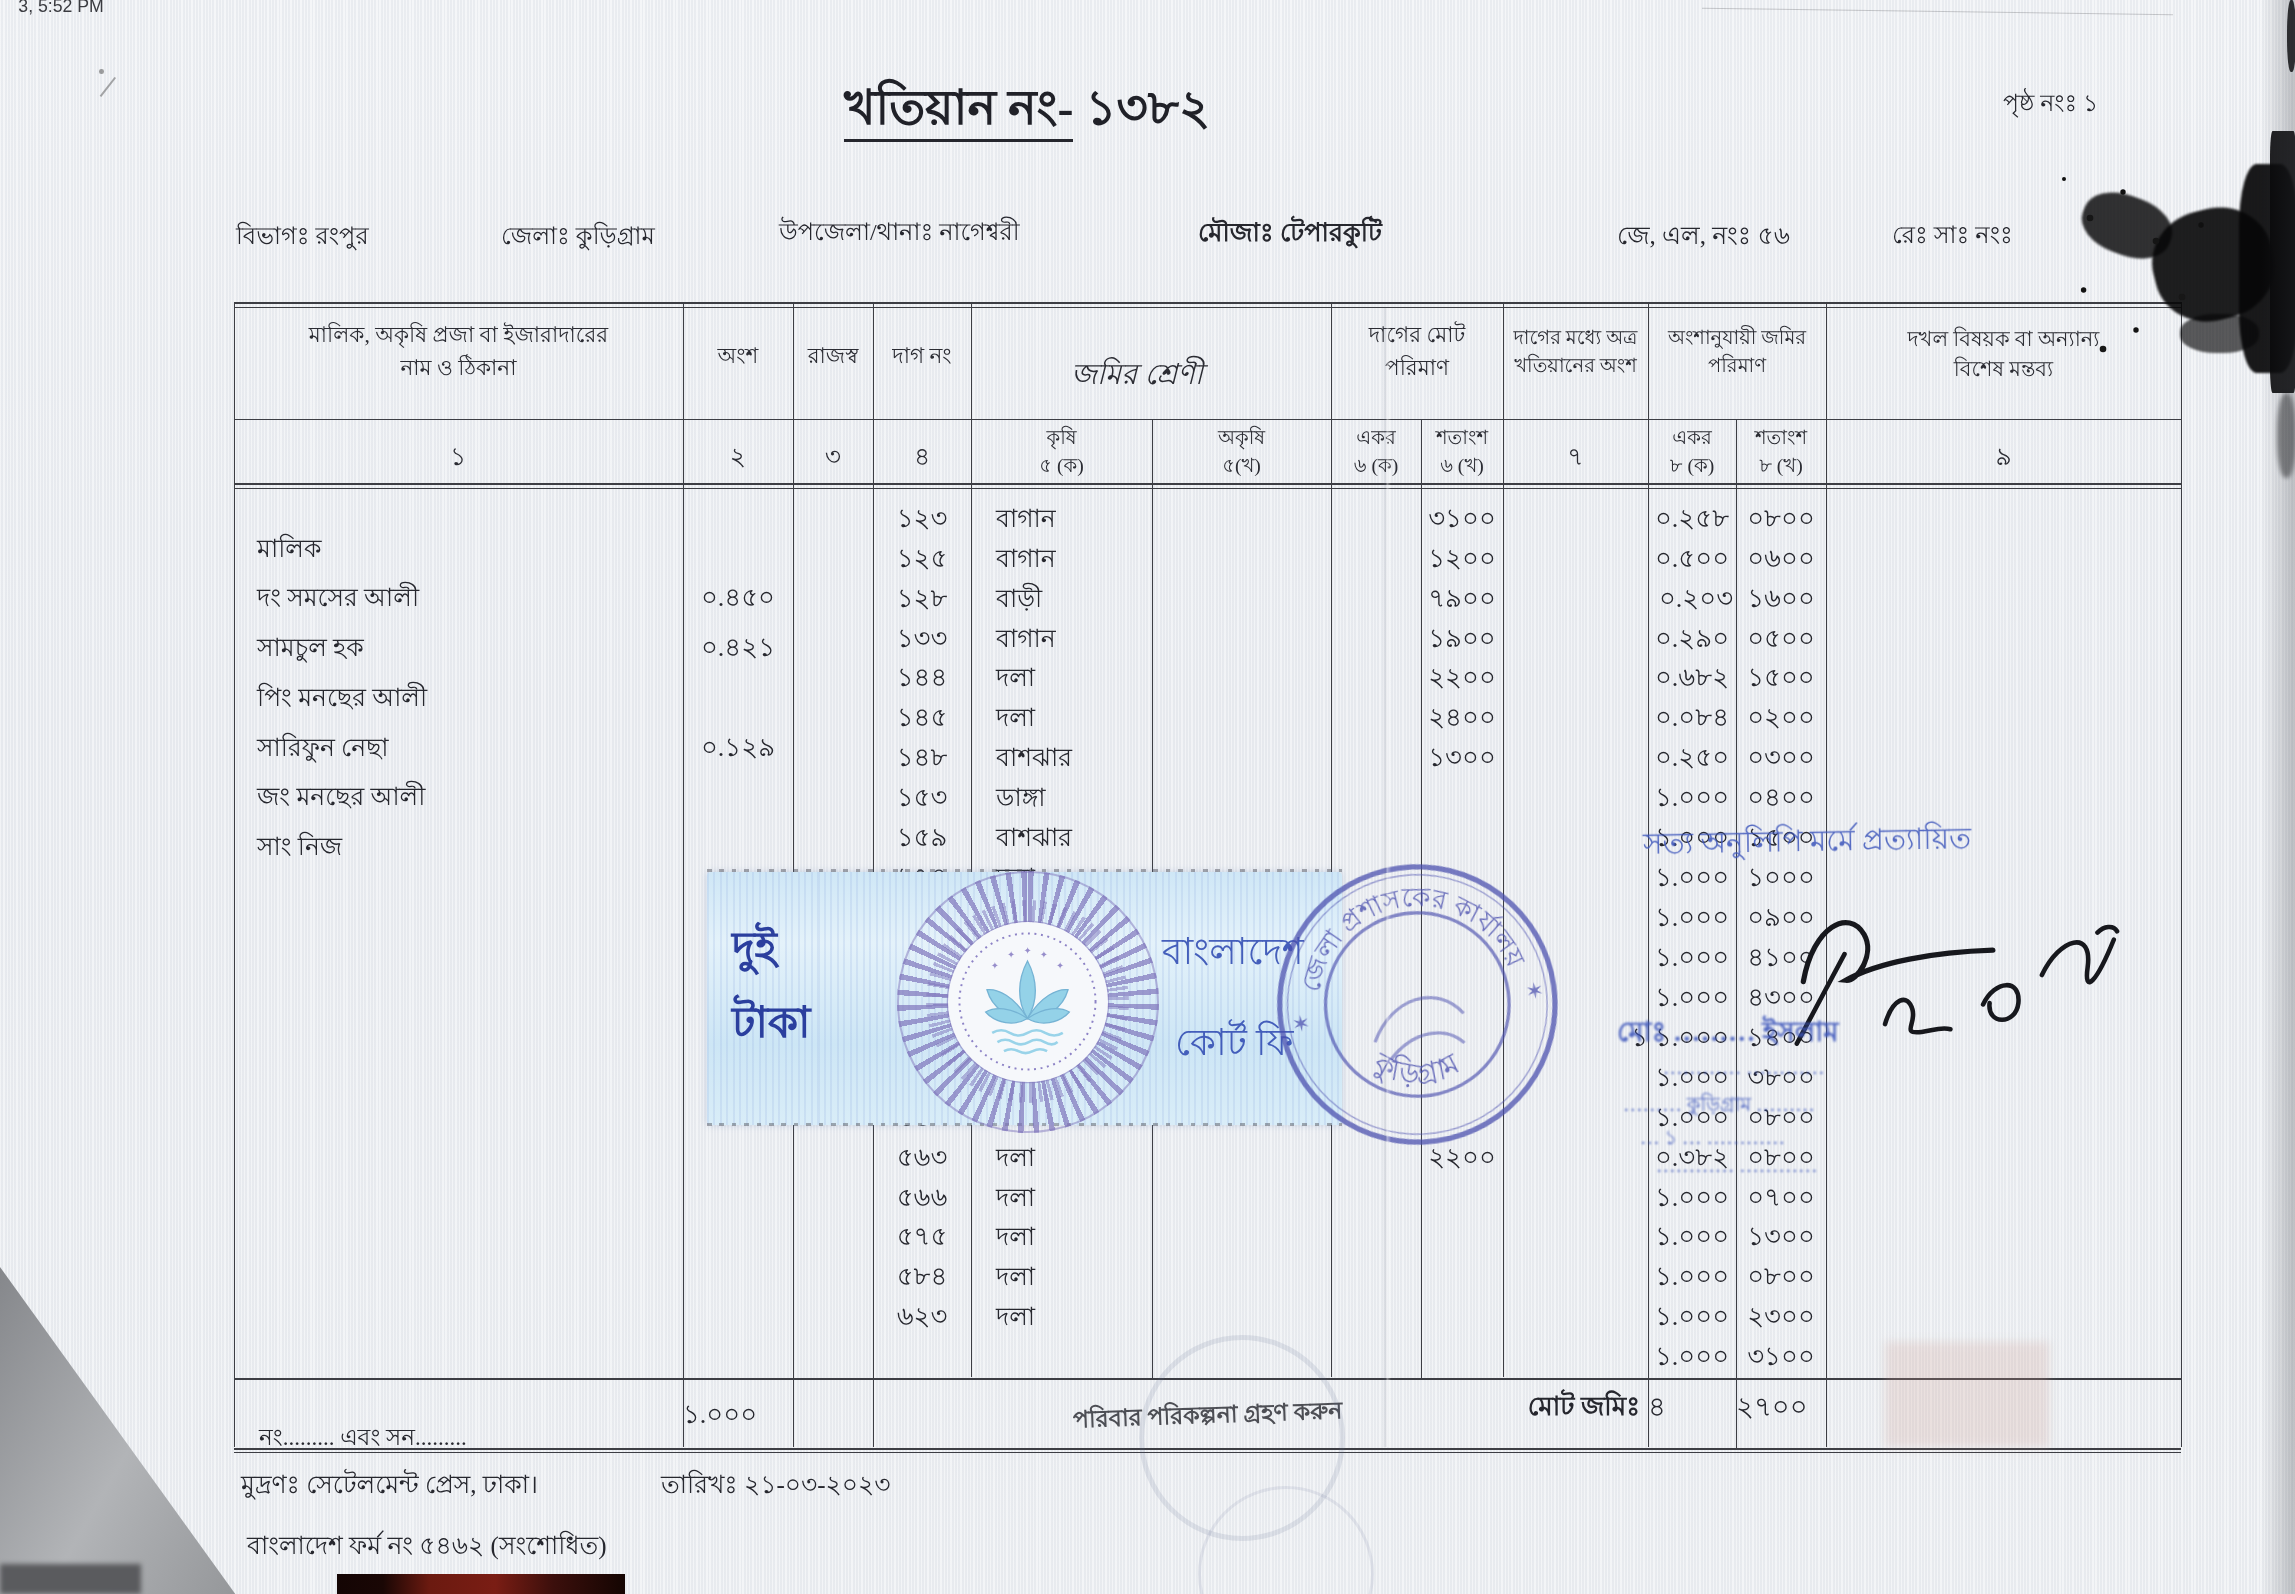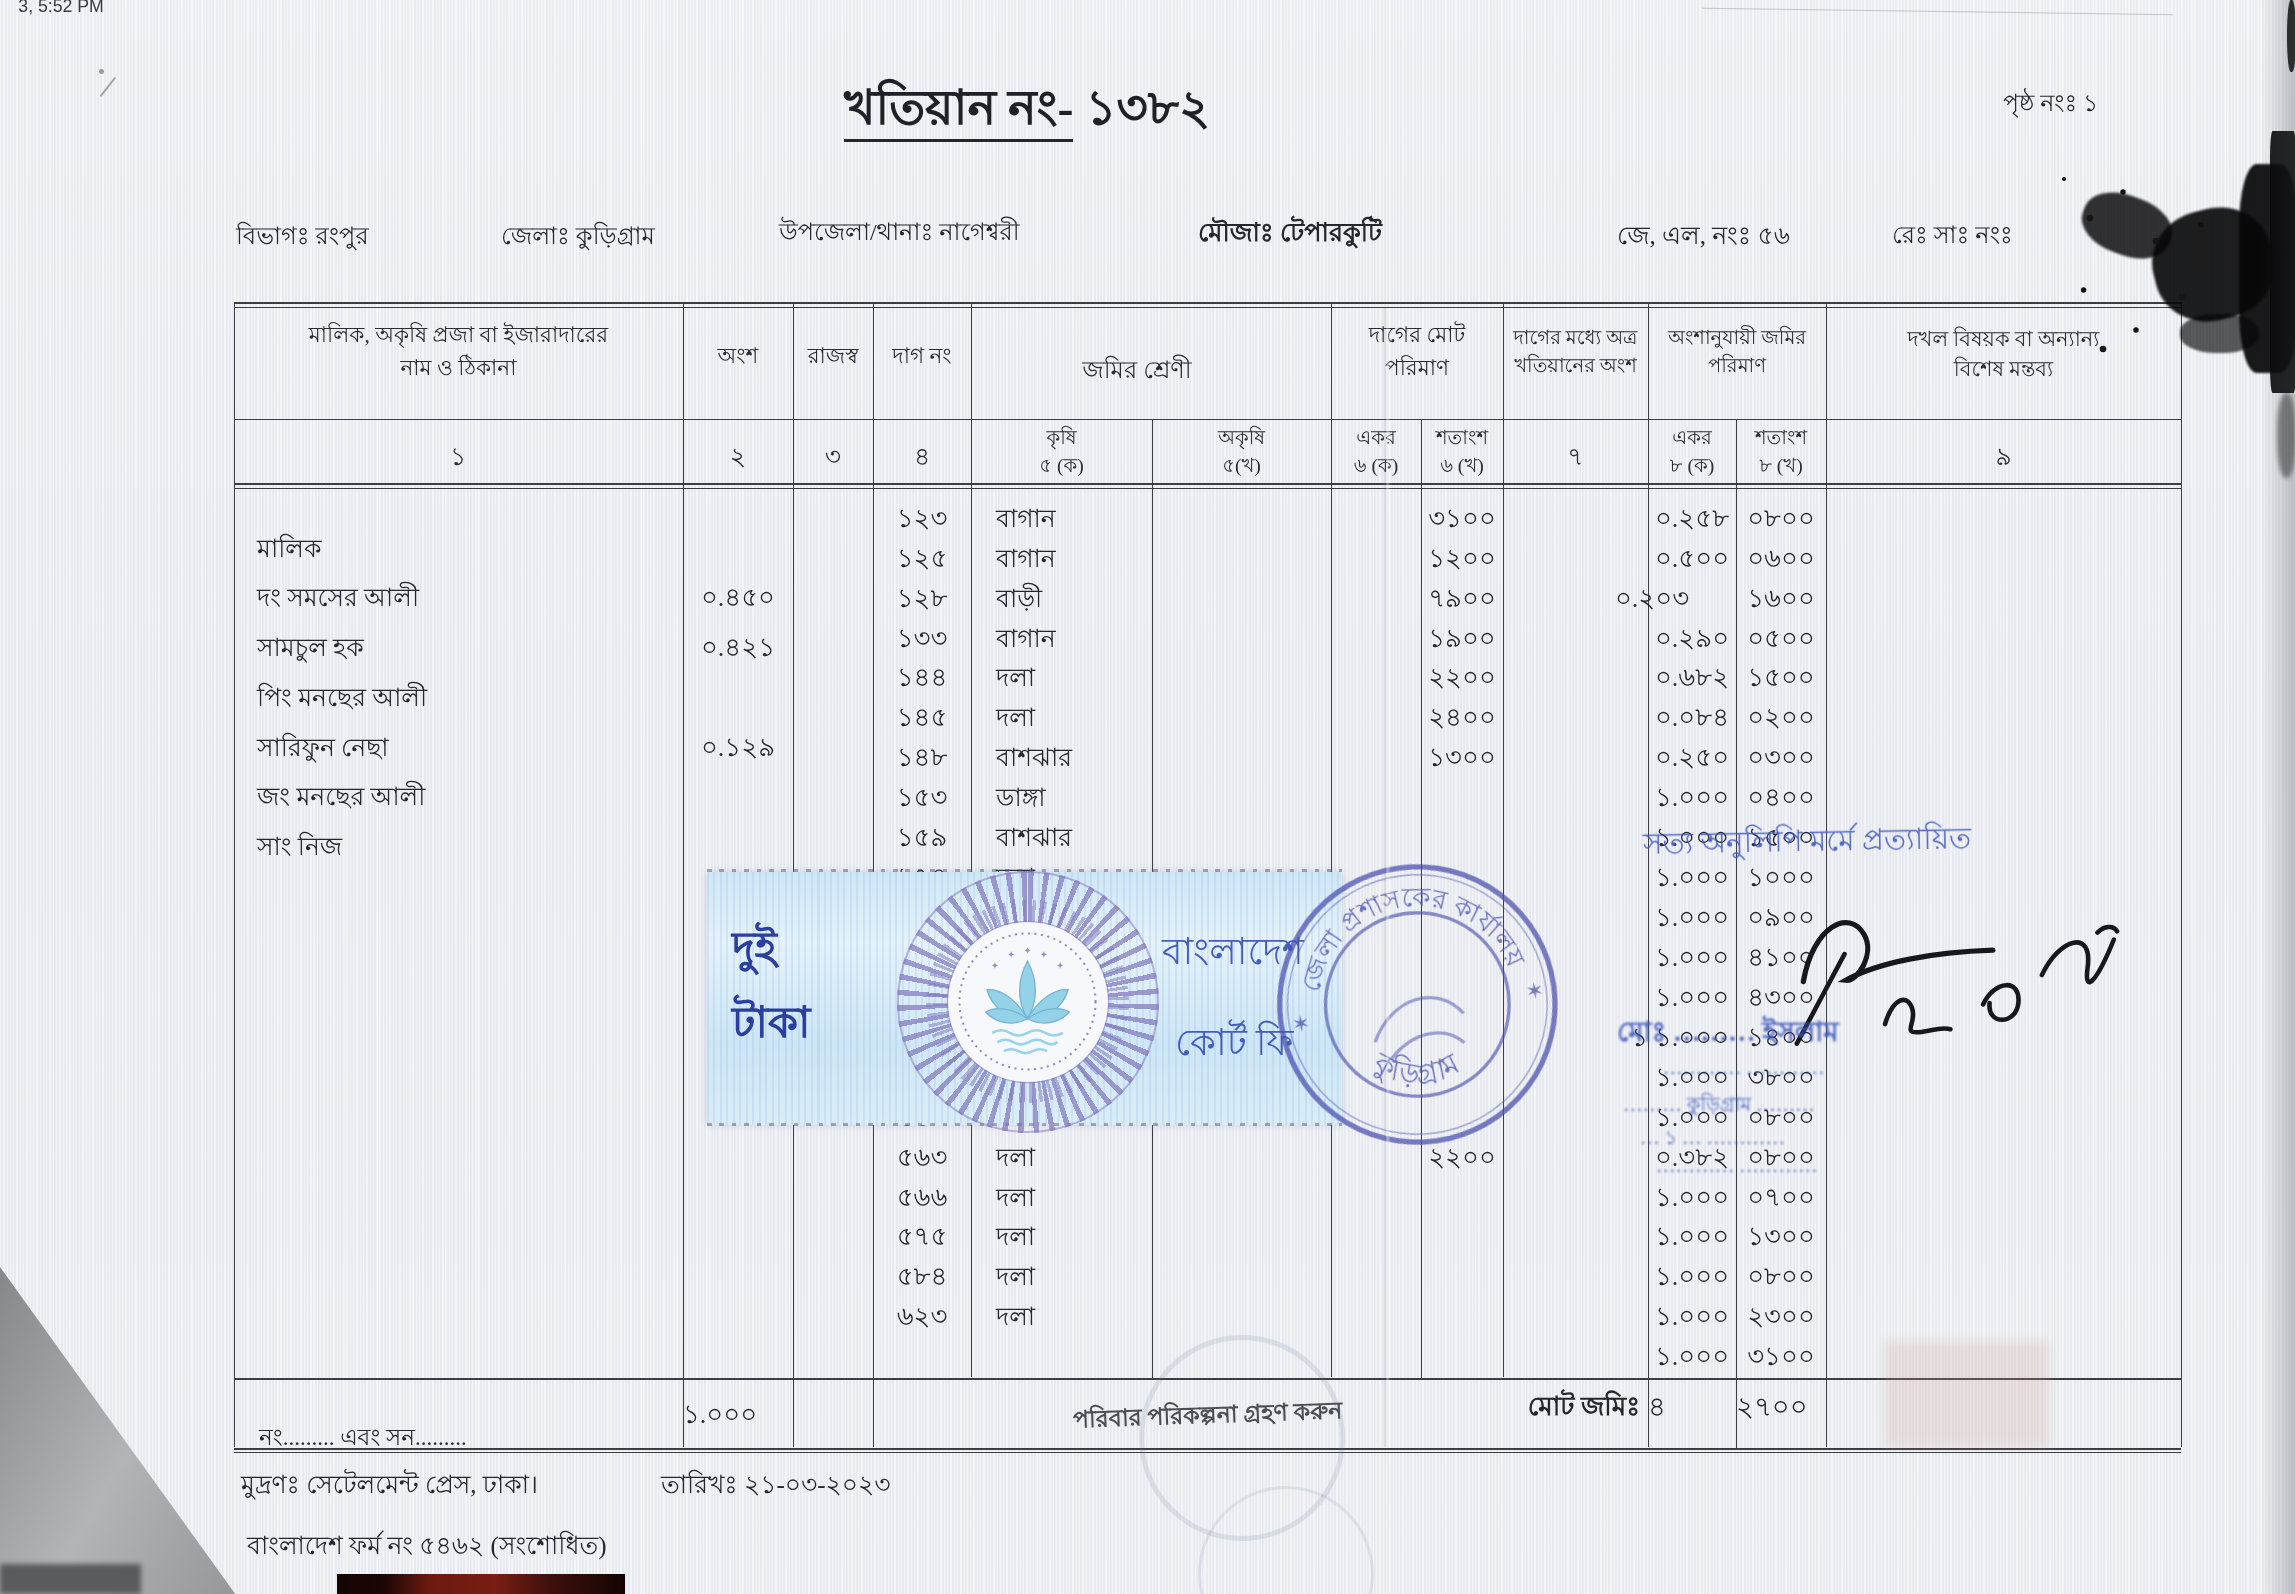--- a/index.html
+++ b/index.html
@@ -81,21 +81,21 @@
       <div class="vl" style="left: 2181px; top: 302px; height: 1145px;"></div>
     </div>
 
   <div class="abs hdr" style="left:249px;top:319px;width:419px;">
     <div>মালিক, অকৃষি প্রজা বা ইজারাদারের</div>
     <div>নাম ও ঠিকানা</div>
   </div>
   <div class="abs hdr" style="left:683px;top:340px;width:110px;">অংশ</div>
   <div class="abs hdr" style="left:793px;top:340px;width:80px;">রাজস্ব</div>
   <div class="abs hdr" style="left:873px;top:340px;width:98px;">দাগ নং</div>
-  <div class="abs hdr" style="left:971px;top:352px;width:332px;font-size:24px;">জমির শ্রেণী</div>
+  <div class="abs hdr" style="left:971px;top:352px;width:332px;font-size:29px;font-style:italic;">জমির শ্রেণী</div>
   <div class="abs hdr" style="left:1331px;top:319px;width:172px;">
     <div>দাগের মোট</div>
     <div>পরিমাণ</div>
   </div>
   <div class="abs hdr-sm" style="left:1503px;top:324px;width:145px;">
     <div>দাগের মধ্যে অত্র</div>
     <div>খতিয়ানের অংশ</div>
   </div>
   <div class="abs hdr-sm" style="left:1648px;top:324px;width:178px;">
     <div>অংশানুযায়ী জমির</div>
@@ -156,21 +156,21 @@
       <div class="cell bn" style="left: 1648px; top: 499px; width: 88px;">০.২৫৮</div>
       <div class="cell bn" style="left: 1736px; top: 499px; width: 90px;">০৮০০</div>
       <div class="cell bn" style="left: 873px; top: 539px; width: 98px;">১২৫</div>
       <div class="cell bn cls" style="left: 971px; top: 539px; width: 181px;">বাগান</div>
       <div class="cell bn" style="left: 1421px; top: 539px; width: 82px;">১২০০</div>
       <div class="cell bn" style="left: 1648px; top: 539px; width: 88px; text-align: center;">০.৫০০</div>
       <div class="cell bn" style="left: 1736px; top: 539px; width: 90px;">০৬০০</div>
       <div class="cell bn" style="left: 873px; top: 579px; width: 98px;">১২৮</div>
       <div class="cell bn cls" style="left: 971px; top: 579px; width: 181px;">বাড়ী</div>
       <div class="cell bn" style="left: 1421px; top: 579px; width: 82px;">৭৯০০</div>
-      <div class="cell bn" style="left: 1608px; top: 579px; width: 88px;">০.২০৩</div>
+      <div class="cell bn" style="left: 1652px; top: 579px; width: 88px;">০.২০৩</div>
       <div class="cell bn" style="left: 1736px; top: 579px; width: 90px;">১৬০০</div>
       <div class="cell bn" style="left: 873px; top: 619px; width: 98px;">১৩৩</div>
       <div class="cell bn cls" style="left: 971px; top: 619px; width: 181px;">বাগান</div>
       <div class="cell bn" style="left: 1421px; top: 619px; width: 82px;">১৯০০</div>
       <div class="cell bn" style="left: 1648px; top: 619px; width: 88px;">০.২৯০</div>
       <div class="cell bn" style="left: 1736px; top: 619px; width: 90px;">০৫০০</div>
       <div class="cell bn" style="left: 873px; top: 658px; width: 98px;">১৪৪</div>
       <div class="cell bn cls" style="left: 971px; top: 658px; width: 181px;">দলা</div>
       <div class="cell bn" style="left: 1421px; top: 658px; width: 82px;">২২০০</div>
       <div class="cell bn" style="left: 1648px; top: 658px; width: 88px;">০.৬৮২</div>

